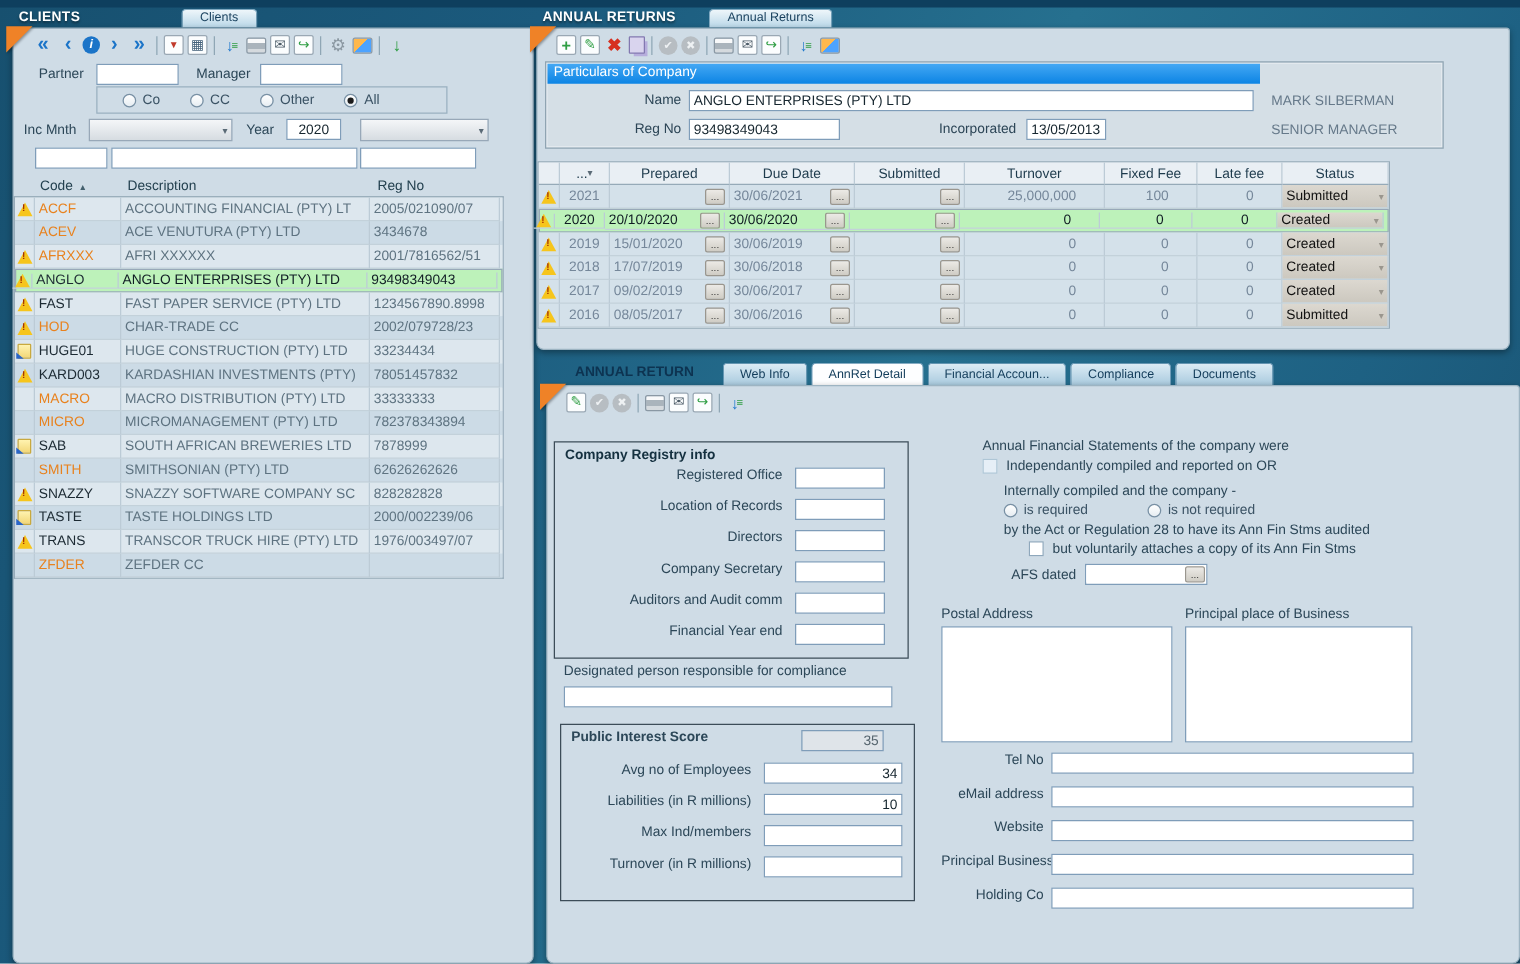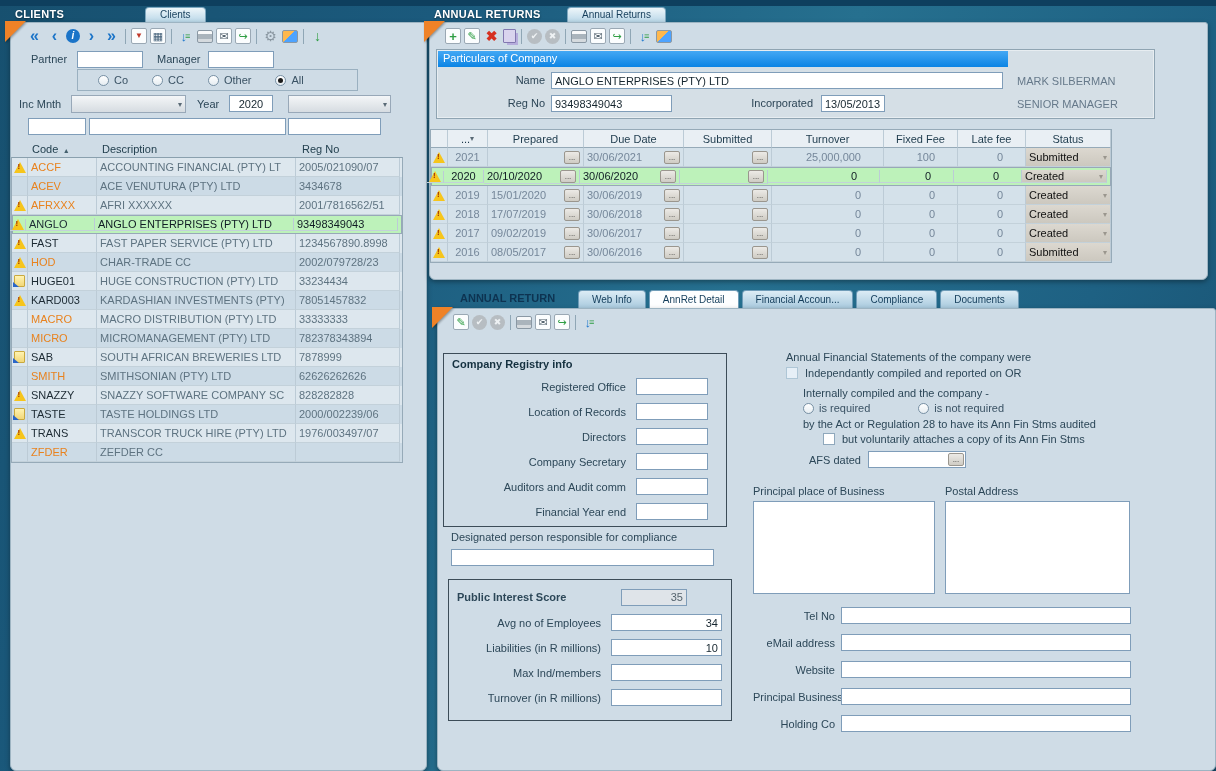--- a/index.html
+++ b/index.html
@@ -115,28 +115,28 @@
   .btabs{position:absolute;left:141px;top:0;display:flex;gap:3px}
   .btab{height:18px;padding:3px 13px 0;background:linear-gradient(#dcecf5,#a9cade);border:1px solid #6f9cb8;border-bottom:none;
     border-radius:4px 4px 0 0;color:#123c5a;font-size:10px;cursor:pointer;white-space:nowrap}
   .btab.active{background:#fdfeff}
 
   
   .aret{left:437px;top:308px;width:779px;height:463px;background:#cfdce6;border:1px solid #9db4c2;border-radius:3px 3px 6px 6px;
     box-shadow:0 2px 5px rgba(0,0,0,.35);position:absolute}
   .groupbox{position:absolute;border:1px solid #3c4c58;padding:4px 0 0 8px;background:transparent}
   .boxtitle{font-weight:bold;color:#14303f;font-size:11px}
-  .frow{display:flex;align-items:center;height:25px}
+  .frow{display:flex;height:25px}
   .flabel{flex:1;text-align:right;padding-right:10px;color:#2c4758;white-space:nowrap}
   .regbox{left:5px;top:44px;width:284px;height:174px}
   .regbox .txt{width:72px;margin-right:18px}
   .pisbox{left:10px;top:270px;width:284px;height:142px}
   .pisbox .trow{height:26px}
   .pisbox .txt{width:111px;margin-right:9px;text-align:right}
-  .pisbox .score{width:66px;margin-right:44px;background:#dfe4e9;color:#55646e;text-align:right}
+  .pisbox .score{width:66px;margin-right:24px;background:#dfe4e9;color:#55646e;text-align:right}
   .desiglabel{position:absolute;left:13px;top:222px;color:#2c4758}
   .desiginput{position:absolute;left:13px;top:240px;width:263px}
   .afs{position:absolute;left:348px;top:42px;width:422px;color:#2c4758}
   .afs .row{display:flex;align-items:center;gap:7px}
   .ind1{margin-left:17px}
   .mt3{margin-top:3px}.mt4{margin-top:4px}.mt6{margin-top:6px}.mt8{margin-top:8px}
   .radios{display:flex;gap:48px;margin-left:17px;margin-top:3px}
   .dateinput{display:flex;align-items:center;width:98px;height:17px;border:1px solid #7f9db9;background:#fff;padding-right:1px}
   .dateinput input{flex:1;border:none;min-width:0;height:13px;font:11px "Liberation Sans",sans-serif}
   .addrs{position:absolute;left:315px;top:176px;display:flex;gap:10px;color:#2c4758}
@@ -668,26 +668,26 @@
         <span>AFS dated</span>
         <span class="dateinput">
           <input value="" style="">
           <span class="dots">...</span>
         </span>
       </div>
     </div>
 
     <div class="addrs">
       <div>
+        <span>Postal Address</span>
+        <textarea class="ta1" style=""></textarea>
+      </div>
+      <div>
         <span>Principal place of Business</span>
         <textarea class="ta2" style=""></textarea>
-      </div>
-      <div>
-        <span>Postal Address</span>
-        <textarea class="ta1" style=""></textarea>
       </div>
     </div>
 
     <div class="contact" id="contact-rows">
         <div class="frow">
           <span class="flabel">Tel No</span>
           <input class="txt" style="">
         </div>
         <div class="frow">
           <span class="flabel">eMail address</span>

